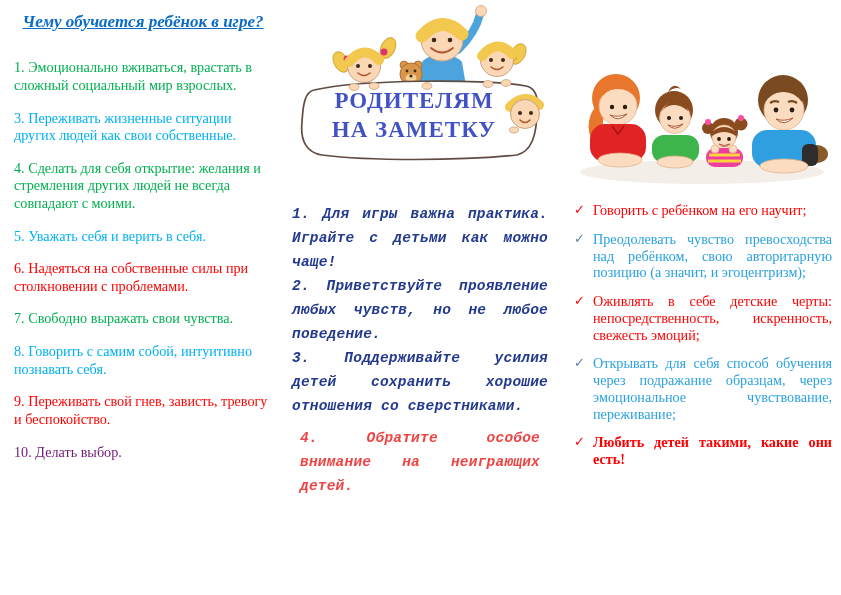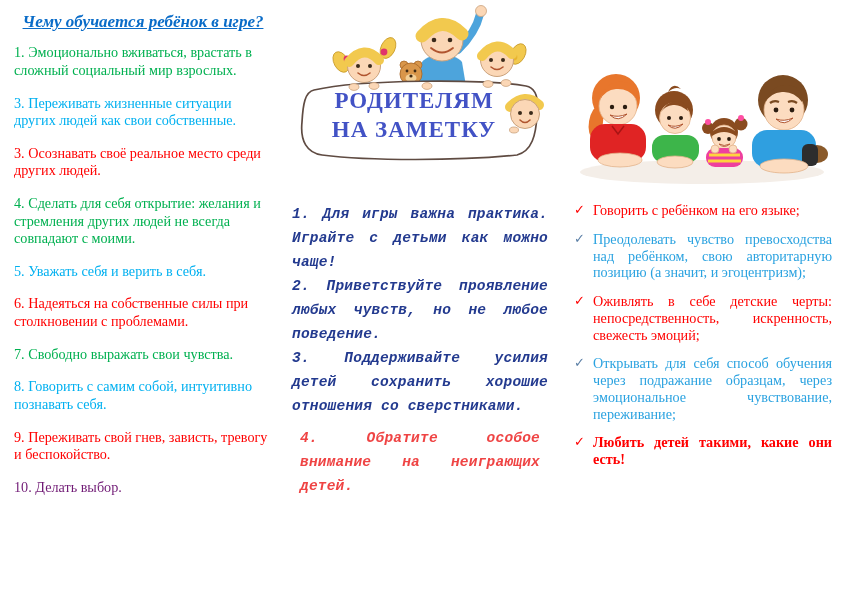--- a/index.html
+++ b/index.html
@@ -8,21 +8,21 @@
     font-family:"Liberation Serif", serif;
   }
   .col{position:absolute;}
 
   
   #left-col{left:14px;top:12px;width:258px;}
   .col-heading{
     font-weight:bold;font-style:italic;text-decoration:underline;
     text-align:center;font-size:17px;line-height:1.2;
   }
-  #left-items{margin-top:12px;}
+  #left-items{margin-top:27px;}
   .learn-item{
     font-size:14.2px;line-height:1.24;margin-bottom:15px;text-align:left;
   }
 
   
   #mid-col{left:292px;top:2px;width:256px;}
   .banner-wrap{position:relative;width:256px;height:166px;}
   .banner-wrap svg{position:absolute;left:0;top:0;}
   .banner-title{
     position:absolute;left:18px;top:84px;width:208px;text-align:center;
@@ -49,21 +49,20 @@
   .check-item.bold{font-weight:bold;}
 </style>
 </head>
 <body>
 
 <div class="col" id="left-col">
   <div class="col-heading" style="color: rgb(10, 108, 200);">Чему обучается ребёнок в игре?</div>
   <div id="left-items">
     <div class="learn-item" style="color: rgb(0, 176, 80);">1. Эмоционально вживаться, врастать в сложный социальный мир взрослых.</div>
     <div class="learn-item" style="color: rgb(0, 176, 240);">3. Переживать жизненные ситуации других людей как свои собственные.</div>
-    <div class="learn-item" style="color: rgb(255, 0, 0);">3. Осознавать своё реальное место среди других людей.</div>
     <div class="learn-item" style="color: rgb(0, 176, 80);">4. Сделать для себя открытие: желания и стремления других людей не всегда совпадают с моими.</div>
     <div class="learn-item" style="color: rgb(0, 176, 240);">5. Уважать себя и верить в себя.</div>
     <div class="learn-item" style="color: rgb(255, 0, 0);">6. Надеяться на собственные силы при столкновении с проблемами.</div>
     <div class="learn-item" style="color: rgb(0, 176, 80);">7. Свободно выражать свои чувства.</div>
     <div class="learn-item" style="color: rgb(0, 176, 240);">8. Говорить с самим собой, интуитивно познавать себя.</div>
     <div class="learn-item" style="color: rgb(255, 0, 0);">9. Переживать свой гнев, зависть, тревогу и беспокойство.</div>
     <div class="learn-item" style="color: #701a75;">10. Делать выбор.</div>
   </div>
 </div>
 
@@ -192,21 +191,21 @@
       <path d="M202,71 Q210,79 219,70 Q210,74 202,71 Z" fill="#ffffff" stroke="#b0542e" stroke-width="1"></path>
       <rect x="178" y="82" width="64" height="38" rx="15" fill="#2f9fe0"></rect>
       <rect x="228" y="96" width="16" height="22" rx="6" fill="#2d2d2d"></rect>
       <ellipse cx="210" cy="118" rx="24" ry="7" fill="#fcdcc0" stroke="#e2b28a" stroke-width="0.8"></ellipse>
     </svg>
   </div>
 
   <div id="right-items">
     <div class="check-item">
       <span class="check" style="color: rgb(255, 0, 0);">✓</span>
-      <span style="color: rgb(255, 0, 0);">Говорить с ребёнком на его языке;</span>
+      <span style="color: rgb(255, 0, 0);">Говорить с ребёнком на его научит;</span>
     </div>
     <div class="check-item">
       <span class="check" style="color: rgb(91, 127, 166);">✓</span>
       <span style="color: rgb(42, 162, 224);">Преодолевать чувство превосходства над ребёнком, свою авторитарную позицию (а значит, и эгоцентризм);</span>
     </div>
     <div class="check-item">
       <span class="check" style="color: rgb(255, 0, 0);">✓</span>
       <span style="color: rgb(255, 0, 0);">Оживлять в себе детские черты: непосредственность, искренность, свежесть эмоций;</span>
     </div>
     <div class="check-item">

